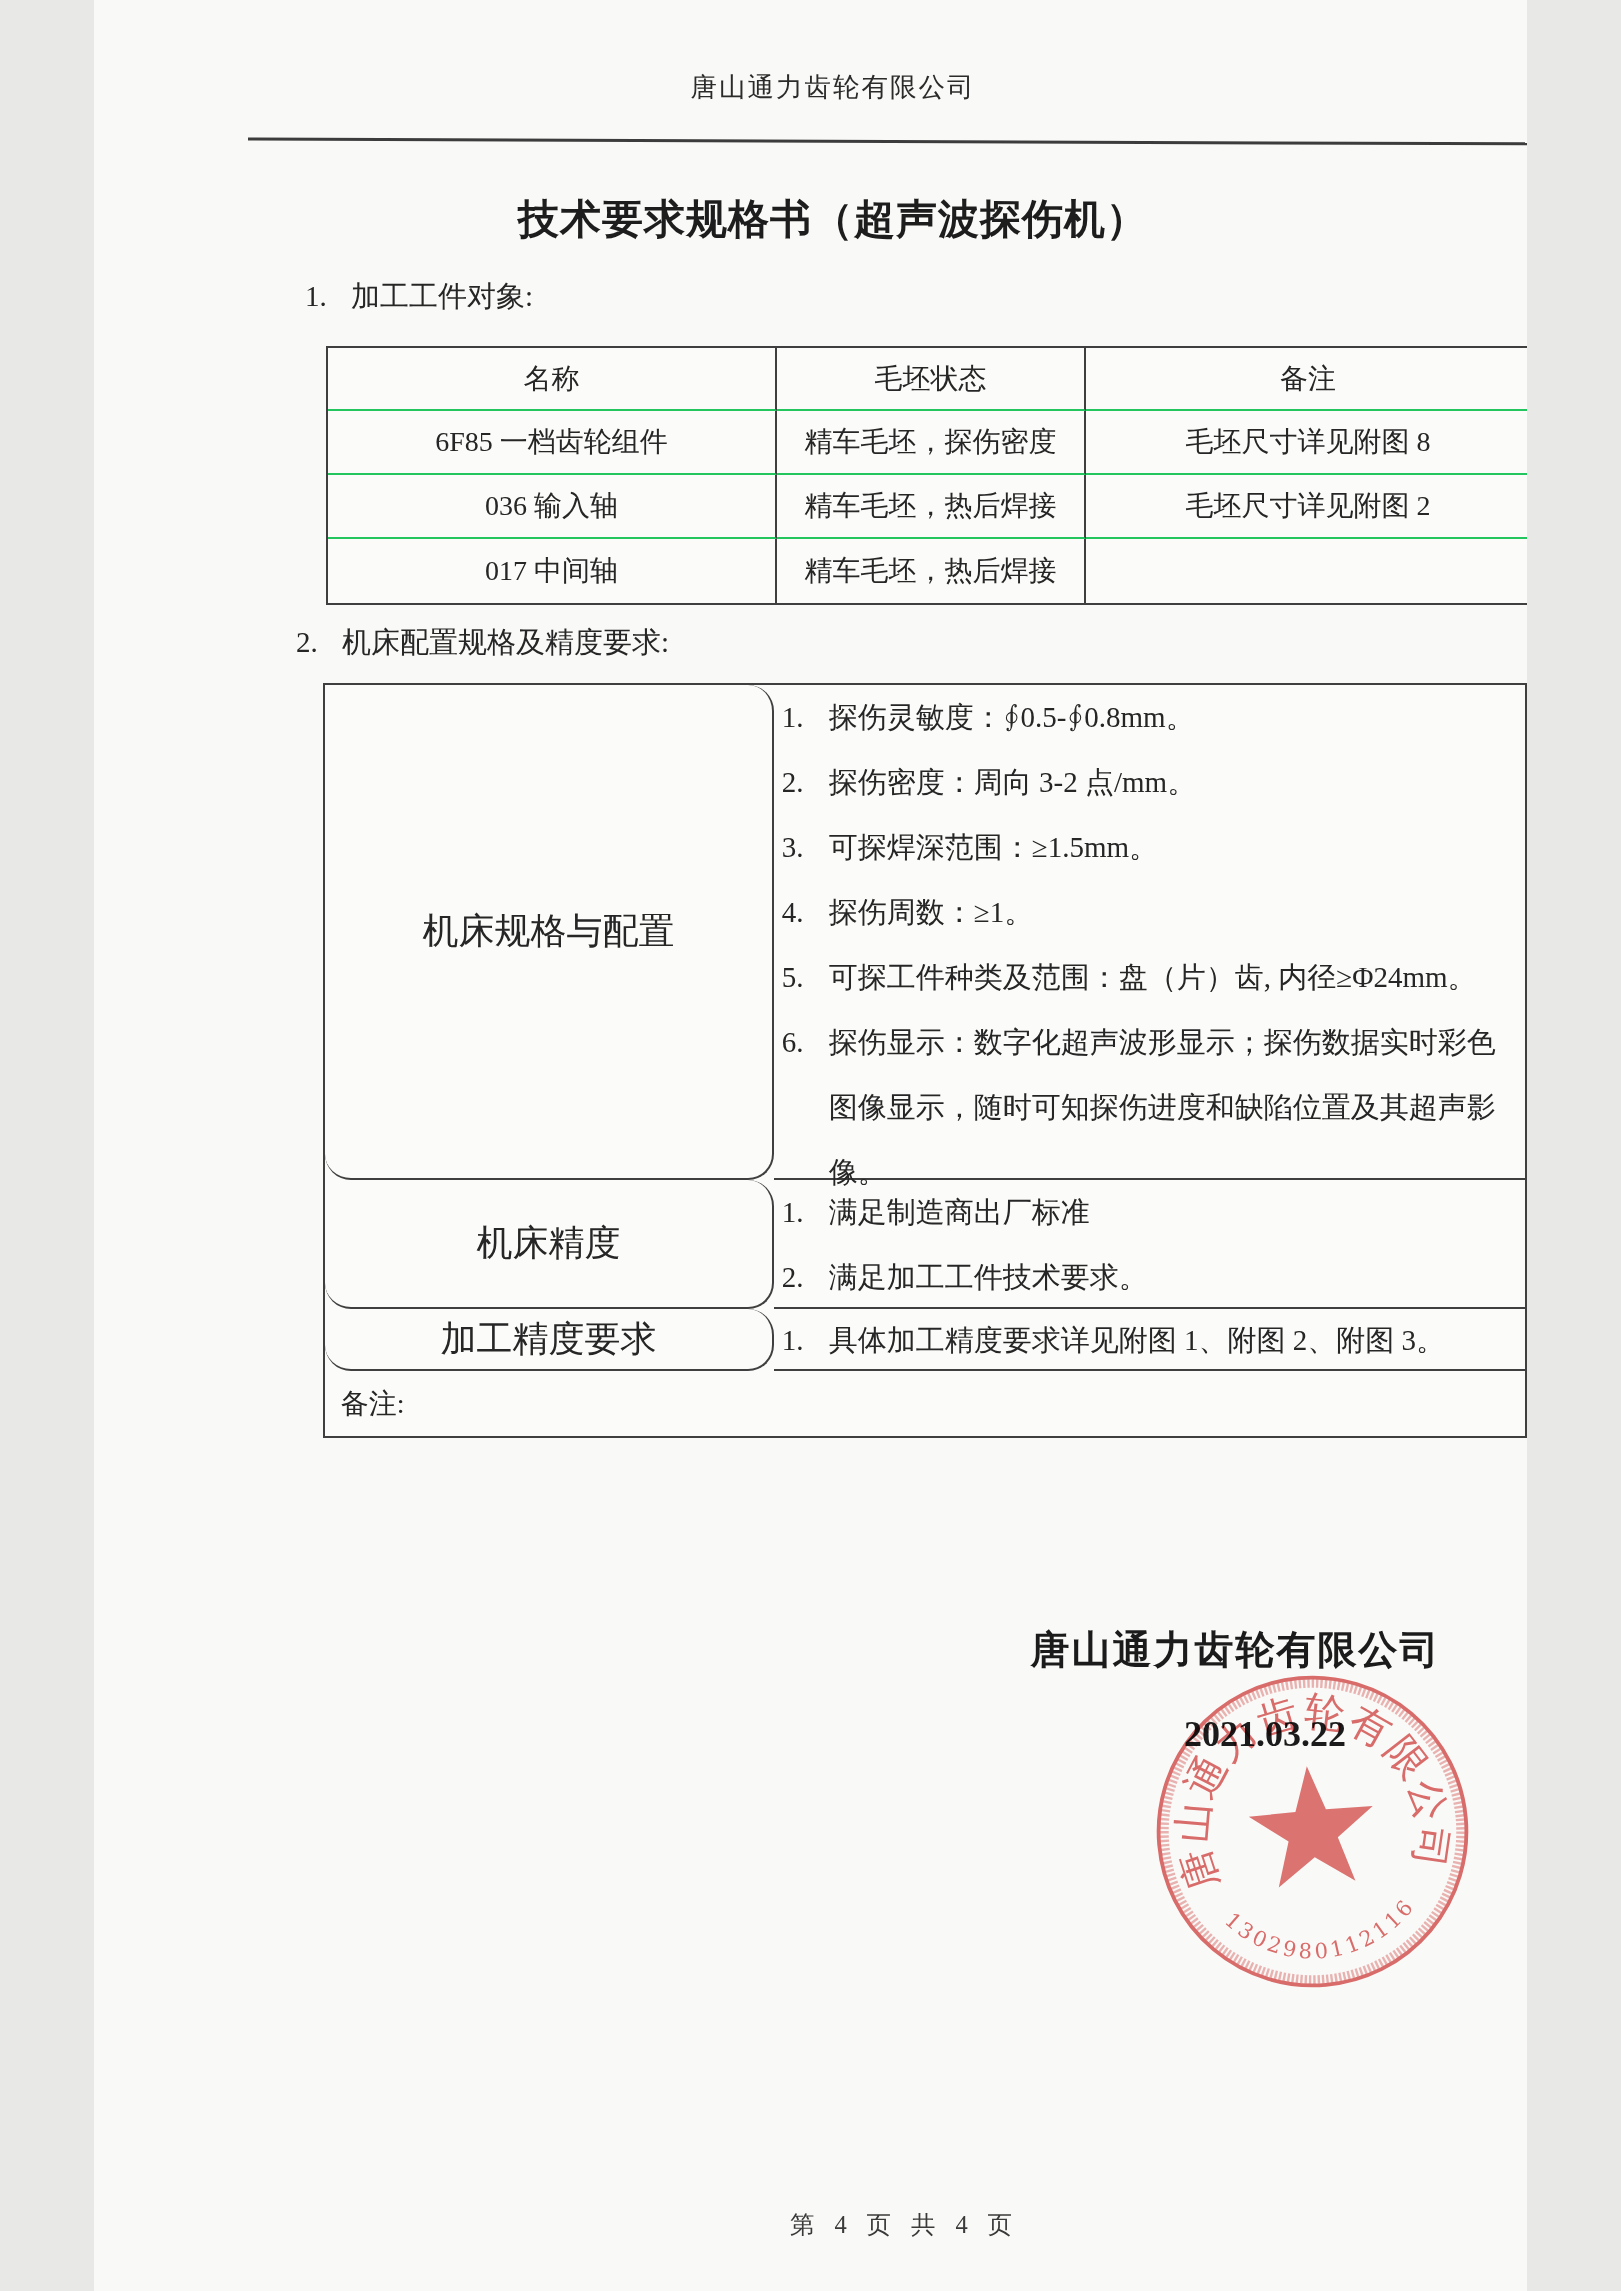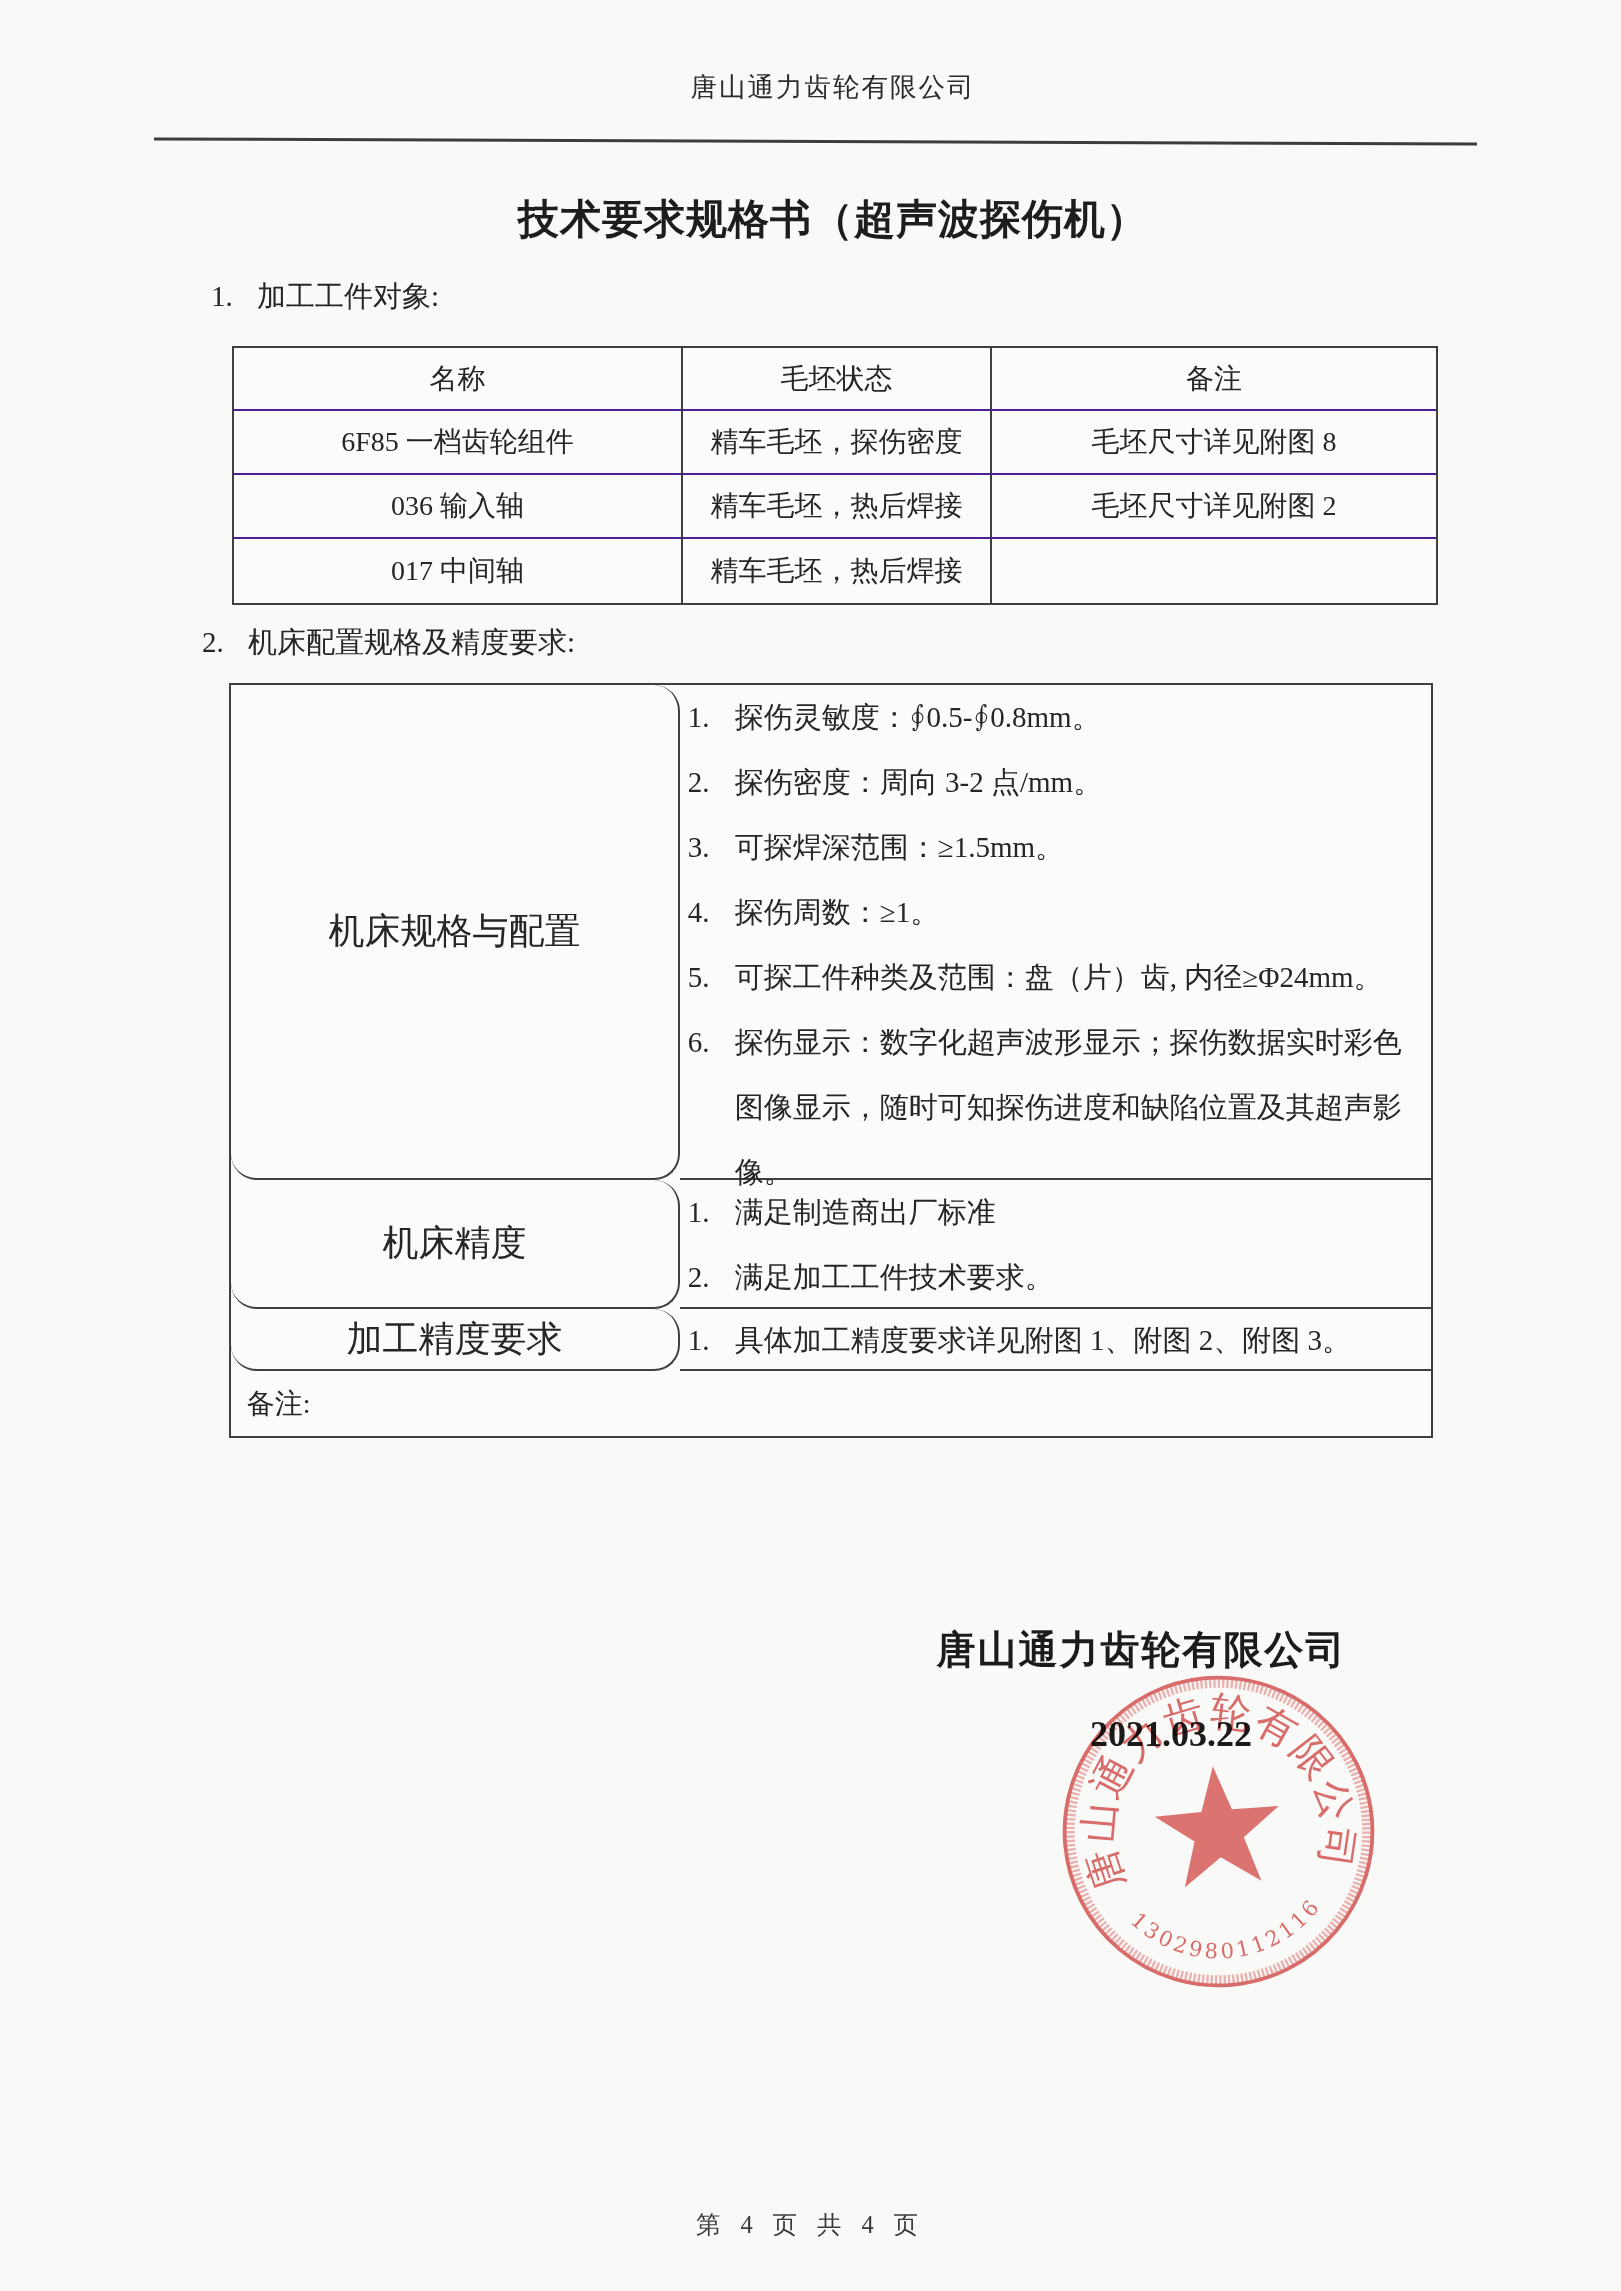--- a/index.html
+++ b/index.html
@@ -1,18 +1,18 @@
 <!DOCTYPE html>
 <html><head>
 <meta charset="utf-8">
 <style>
   html,body{margin:0;padding:0;background:#e8e8e6;}
   .page{
     position:relative;
-    width:1621px;height:2292px;
+    width:1433px;height:2292px;
     margin:0 auto;
     background:#f9f9f7;
     font-family:"Liberation Serif","DejaVu Serif",serif;
     color:#232323;
     overflow:hidden;
   }
   .hdr-company{
     position:absolute;top:69px;left:45px;right:0;
     text-align:center;font-size:26.5px;letter-spacing:2px;color:#2b2b2b;
   }
@@ -35,21 +35,21 @@
     width:1206px;box-sizing:border-box;
     border:2px solid #3f3f3f;
     display:grid;
     grid-template-columns:449px 309px 444px;
     grid-template-rows:63px 64px 64px 64px;
     background:#fbfbf9;
   }
   .t1 > div{
     display:flex;align-items:center;justify-content:center;
     font-size:28px;color:#262626;
-    border-right:2px solid #3f3f3f;border-bottom:2px solid #4c1d95;
+    border-right:2px solid #3f3f3f;border-bottom:2px solid #22c55e;
     box-sizing:border-box;white-space:nowrap;
   }
   .t1 > div:nth-child(3n){border-right:none;}
   .t1 > div:nth-child(n+10){border-bottom:none;}
 
   
   .t2{
     position:absolute;top:683px;left:229px;
     width:1204px;box-sizing:border-box;
     border:2px solid #3f3f3f;

